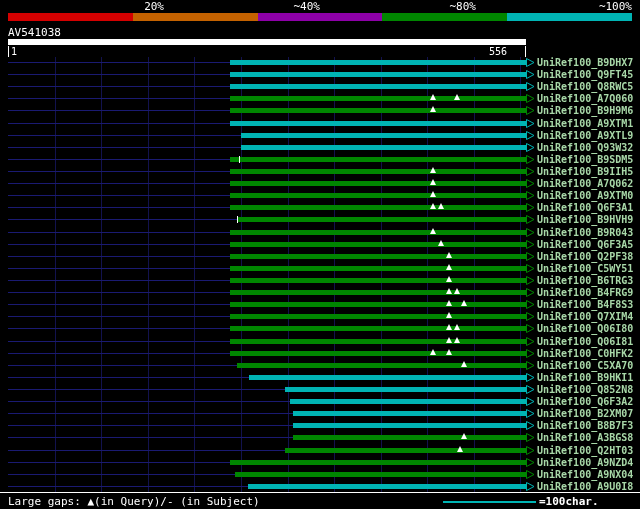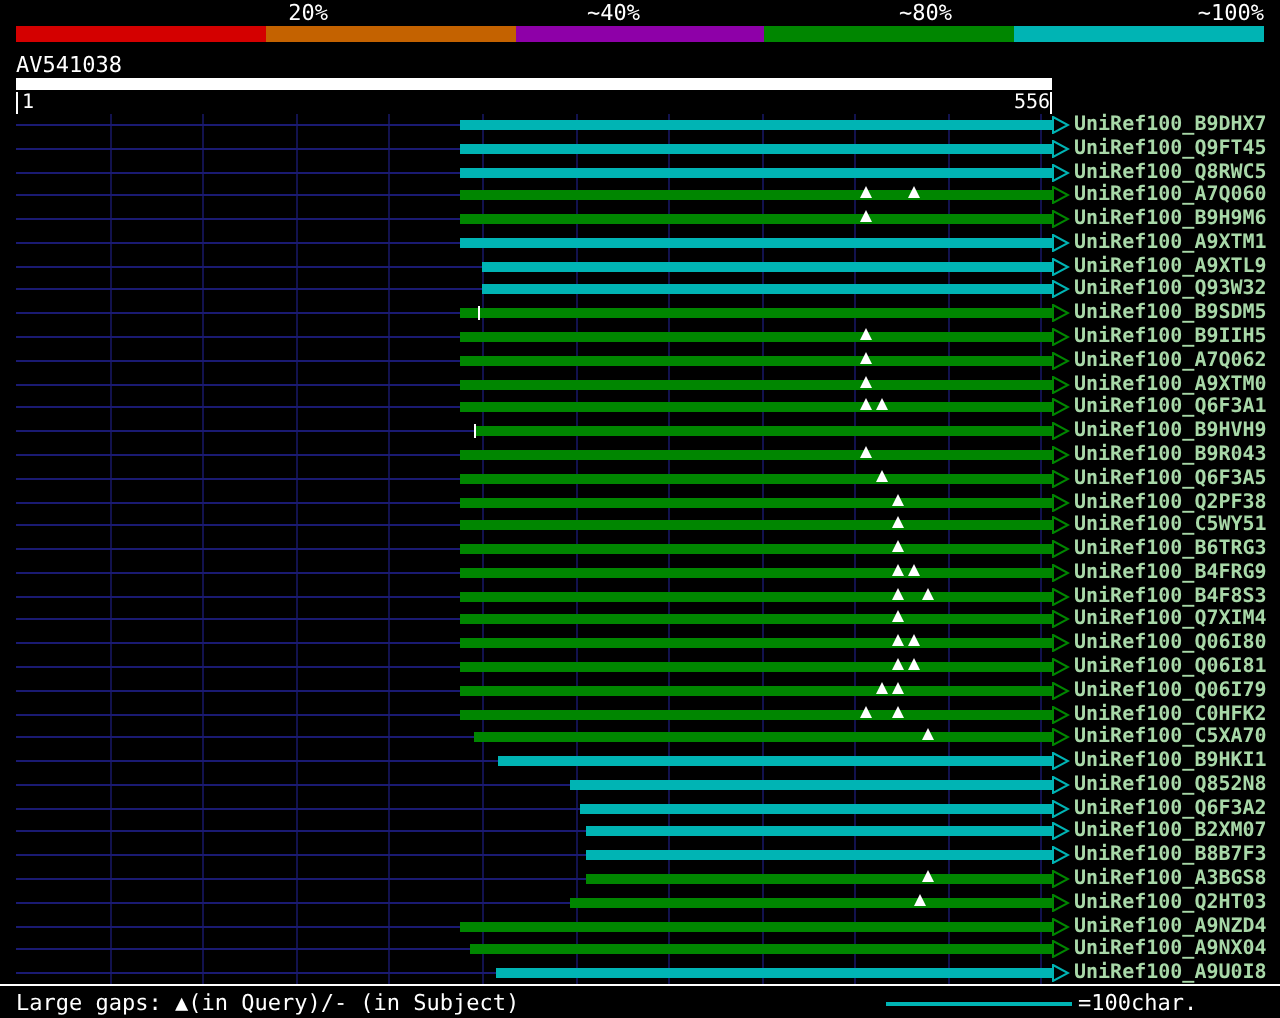--- a/index.html
+++ b/index.html
@@ -9,40 +9,40 @@
   .scale-labels{position:absolute;top:1px;left:8px;width:624px;display:flex;}
   .scale-labels span{flex:1;text-align:right;font-size:11px;line-height:11px;color:#fff;}
   .scale-bar{position:absolute;top:13px;left:8px;width:624px;height:8px;display:flex;}
   .scale-bar span{flex:1;height:8px;}
   
   .query-name{position:absolute;top:26px;left:8px;font-size:11px;font-weight:normal;color:#fff;}
   .query-bar{position:absolute;top:39px;left:8px;width:518px;height:6px;background:#fff;}
   .ruler{position:absolute;top:46px;left:8px;width:518px;height:11px;display:flex;
          justify-content:space-between;color:#fff;font-size:10px;line-height:11px;}
   .ruler-start{border-left:1px solid #fff;padding-left:2px;}
-  .ruler-end{border-right:1px solid #fff;padding-right:0;}
+  .ruler-end{border-right:1px solid #fff;padding-right:18px;}
   
   .rows{position:absolute;top:57px;left:0;width:640px;height:436px;display:flex;flex-direction:column;}
   .vgrid{position:absolute;top:0;bottom:0;width:1px;background:#12124e;}
   .hit-row{position:relative;flex:1;}
   .hline{position:absolute;left:8px;width:518px;top:5px;height:1px;background:#1a1a72;}
   .bar{position:absolute;top:3px;height:5px;}
   .gap-tri{position:absolute;top:-2px;width:0;height:0;
            border-left:3px solid transparent;border-right:3px solid transparent;
            border-bottom:6px solid #fff;}
   .btick{position:absolute;top:-1px;width:1px;height:7px;background:#fff;}
   .arrow{position:absolute;left:526px;top:1px;}
   .hit-label{position:absolute;left:537px;top:0;font-size:10px;line-height:11px;
              color:#a8d8a8;white-space:nowrap;font-weight:bold;}
   
   .statusbar{position:absolute;top:492px;left:0;width:640px;height:17px;
              border-top:1px solid #fff;box-sizing:content-box;color:#fff;}
   .gaps-text{position:absolute;left:8px;top:3px;font-size:11px;line-height:12px;}
   .scale-legend{position:absolute;left:443px;top:3px;font-size:11px;line-height:12px;
-                display:flex;align-items:center;}
+                display:flex;align-items:center;font-weight:bold;}
   .legend-line{display:inline-block;height:2px;background:#00b4b4;margin-right:3px;}
 </style>
 </head>
 <body>
 
 <div class="screen">
   <div class="scale-labels" id="scaleLabels">
       <span>20%</span>
       <span>~40%</span>
       <span>~80%</span>
@@ -303,31 +303,20 @@
           <div class="gap-tri" style="left: 224.3px;"></div>
         </div>
         <svg width="9" height="9" class="arrow">
           <path d="M0.5,0.5 L8,4.5 L0.5,8.5 Z" fill="none" stroke="#008600"></path>
         </svg>
         <div class="hit-label">UniRef100_Q06I81</div>
       </div>
       <div class="hit-row">
         <div class="hline"></div>
         <div class="bar" style="left: 229.7px; width: 296.3px; background: rgb(0, 134, 0);">
-          <div class="gap-tri" style="left: 208.5px;"></div>
-          <div class="gap-tri" style="left: 215.9px;"></div>
-        </div>
-        <svg width="9" height="9" class="arrow">
-          <path d="M0.5,0.5 L8,4.5 L0.5,8.5 Z" fill="none" stroke="#008600"></path>
-        </svg>
-        <div class="hit-label">UniRef100_Q06I79</div>
-      </div>
-      <div class="hit-row">
-        <div class="hline"></div>
-        <div class="bar" style="left: 229.7px; width: 296.3px; background: rgb(0, 134, 0);">
           <div class="gap-tri" style="left: 200.1px;"></div>
           <div class="gap-tri" style="left: 215.9px;"></div>
         </div>
         <svg width="9" height="9" class="arrow">
           <path d="M0.5,0.5 L8,4.5 L0.5,8.5 Z" fill="none" stroke="#008600"></path>
         </svg>
         <div class="hit-label">UniRef100_C0HFK2</div>
       </div>
       <div class="hit-row">
         <div class="hline"></div>

